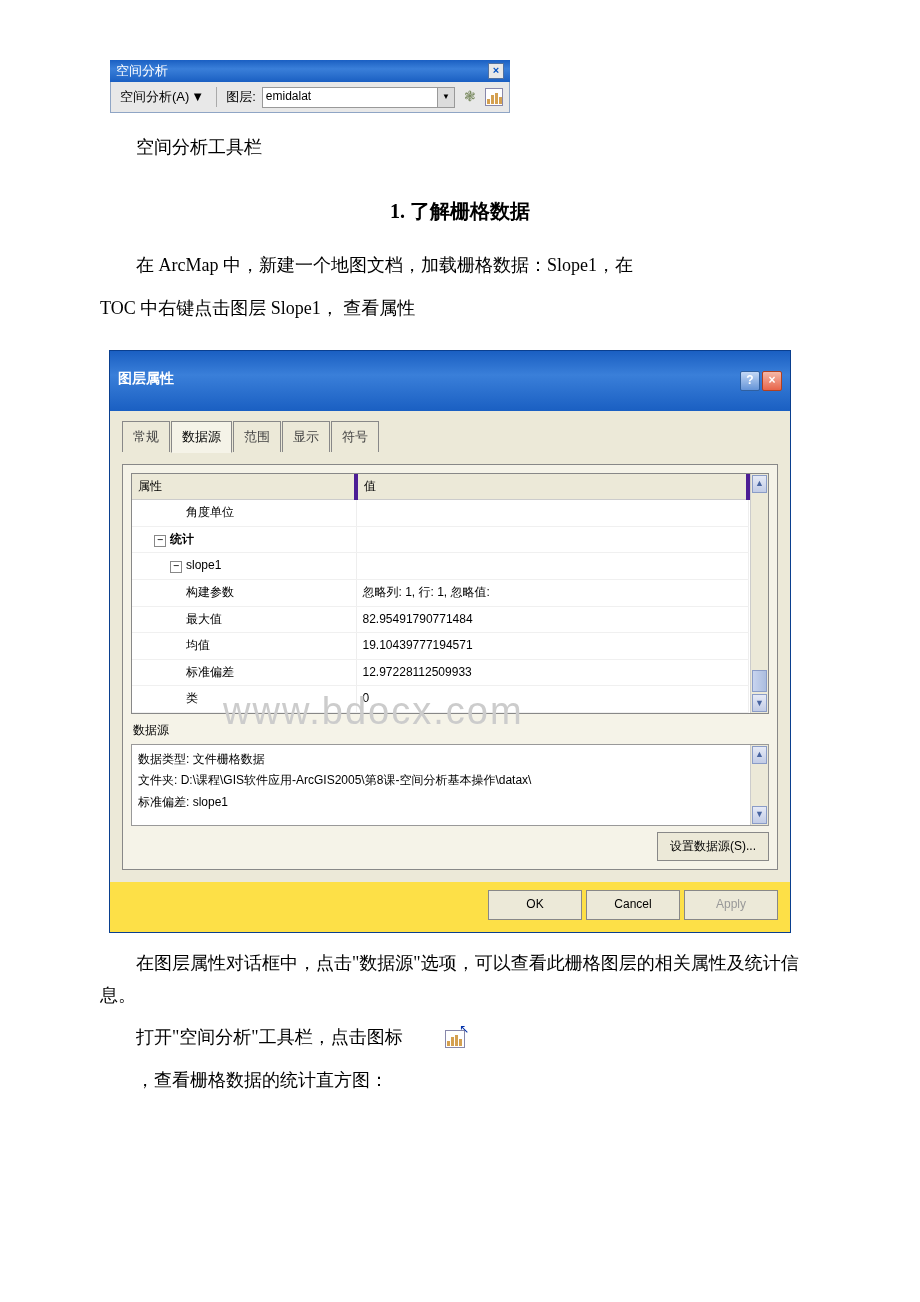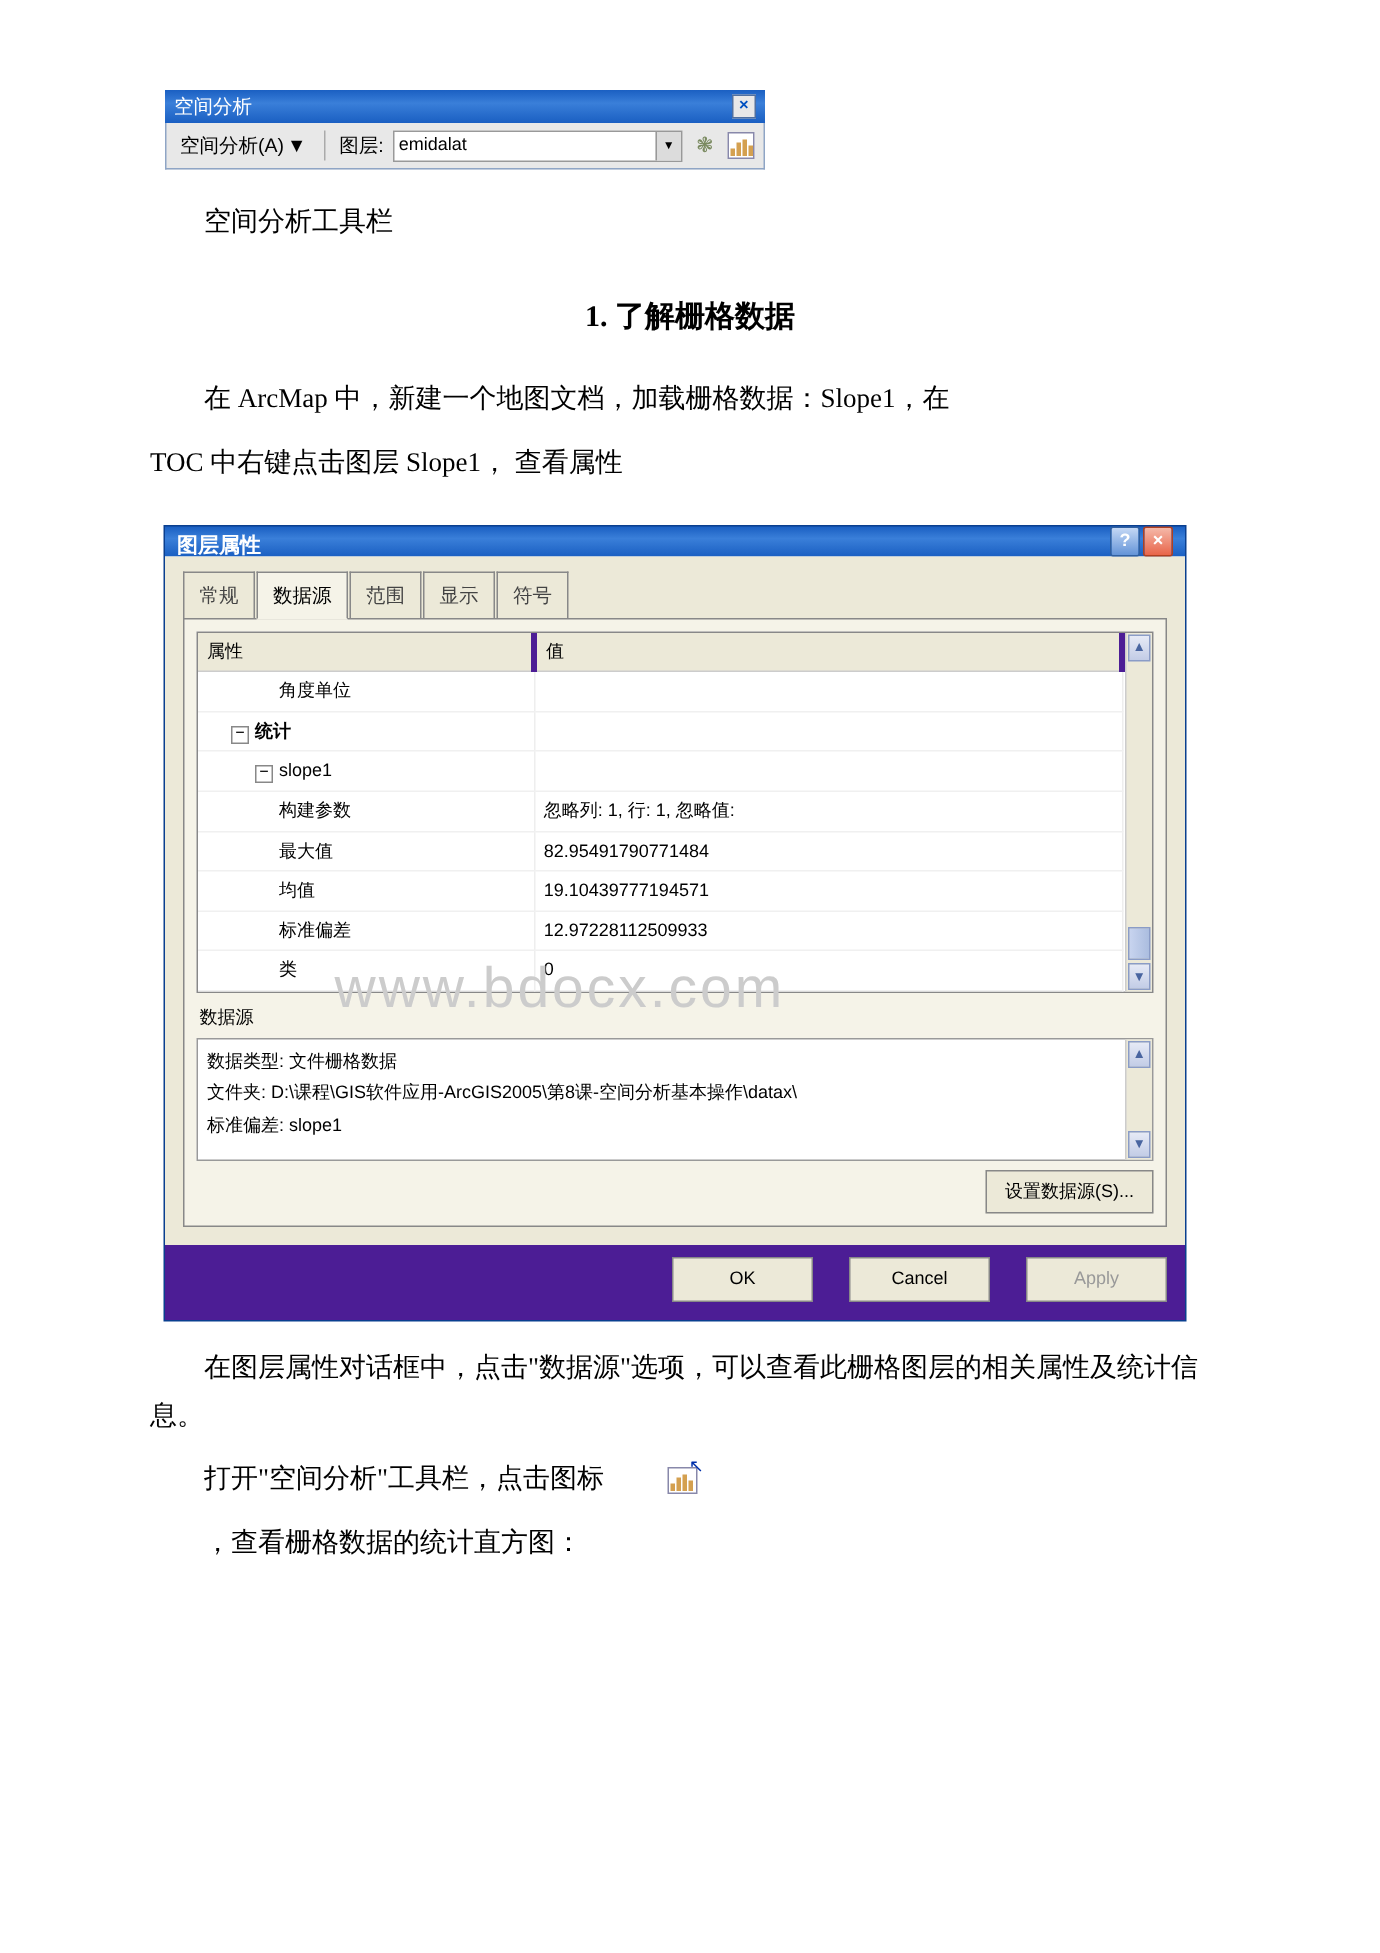--- a/index.html
+++ b/index.html
@@ -133,24 +133,24 @@
       margin: 15px 0 15px 10px;
       width: 680px;
       font-family: "Microsoft YaHei", "SimSun", sans-serif;
       box-shadow: 0 0 0 1px #0a3f8f;
     }
     .dialog-titlebar {
       background: linear-gradient(to bottom, #1a5fc2, #3a7fd9 40%, #1a5fc2);
       color: #fff;
       font-size: 14px;
       font-weight: bold;
-      padding: 0 8px;
+      padding: 20px 8px;
       display: flex;
       justify-content: space-between;
-      align-items: flex-start;
+      align-items: flex-end;
       height: 20px;
       margin-top: 27px;
     }
     .dialog-titlebar-btns {
       display: flex;
       gap: 2px;
     }
     .dialog-title-btn {
       width: 18px;
       height: 18px;
@@ -169,21 +169,21 @@
       background: linear-gradient(to bottom, #c4d8f5, #6494d8);
       border: 1px solid #3060a0;
     }
     .dialog-body {
       background: #ece9d8;
       padding: 10px 12px 12px 12px;
     }
     .tabs {
       display: flex;
       font-size: 13px;
-      margin-bottom: 0;
+      margin-bottom: 12px;
     }
     .tab {
       padding: 3px 10px;
       background: #ece9d8;
       border: 1px solid #888;
       border-bottom: none;
       margin-right: 1px;
       cursor: pointer;
       position: relative;
       color: #444;
@@ -311,25 +311,25 @@
       padding: 3px 12px;
       cursor: pointer;
       min-width: 68px;
       text-align: center;
       font-family: "Microsoft YaHei", sans-serif;
     }
     .btn-disabled {
       color: #999;
     }
     .dialog-footer {
-      background: #4c1d95;
+      background: #fde047;
       padding: 8px 12px 12px 12px;
       display: flex;
       justify-content: flex-end;
-      gap: 24px;
+      gap: 4px;
     }
     
     .icon-histogram {
       display: inline-block;
       vertical-align: middle;
       border: 1px solid #88a;
       background: #fff;
       padding: 1px;
       width: 16px;
       height: 14px;

